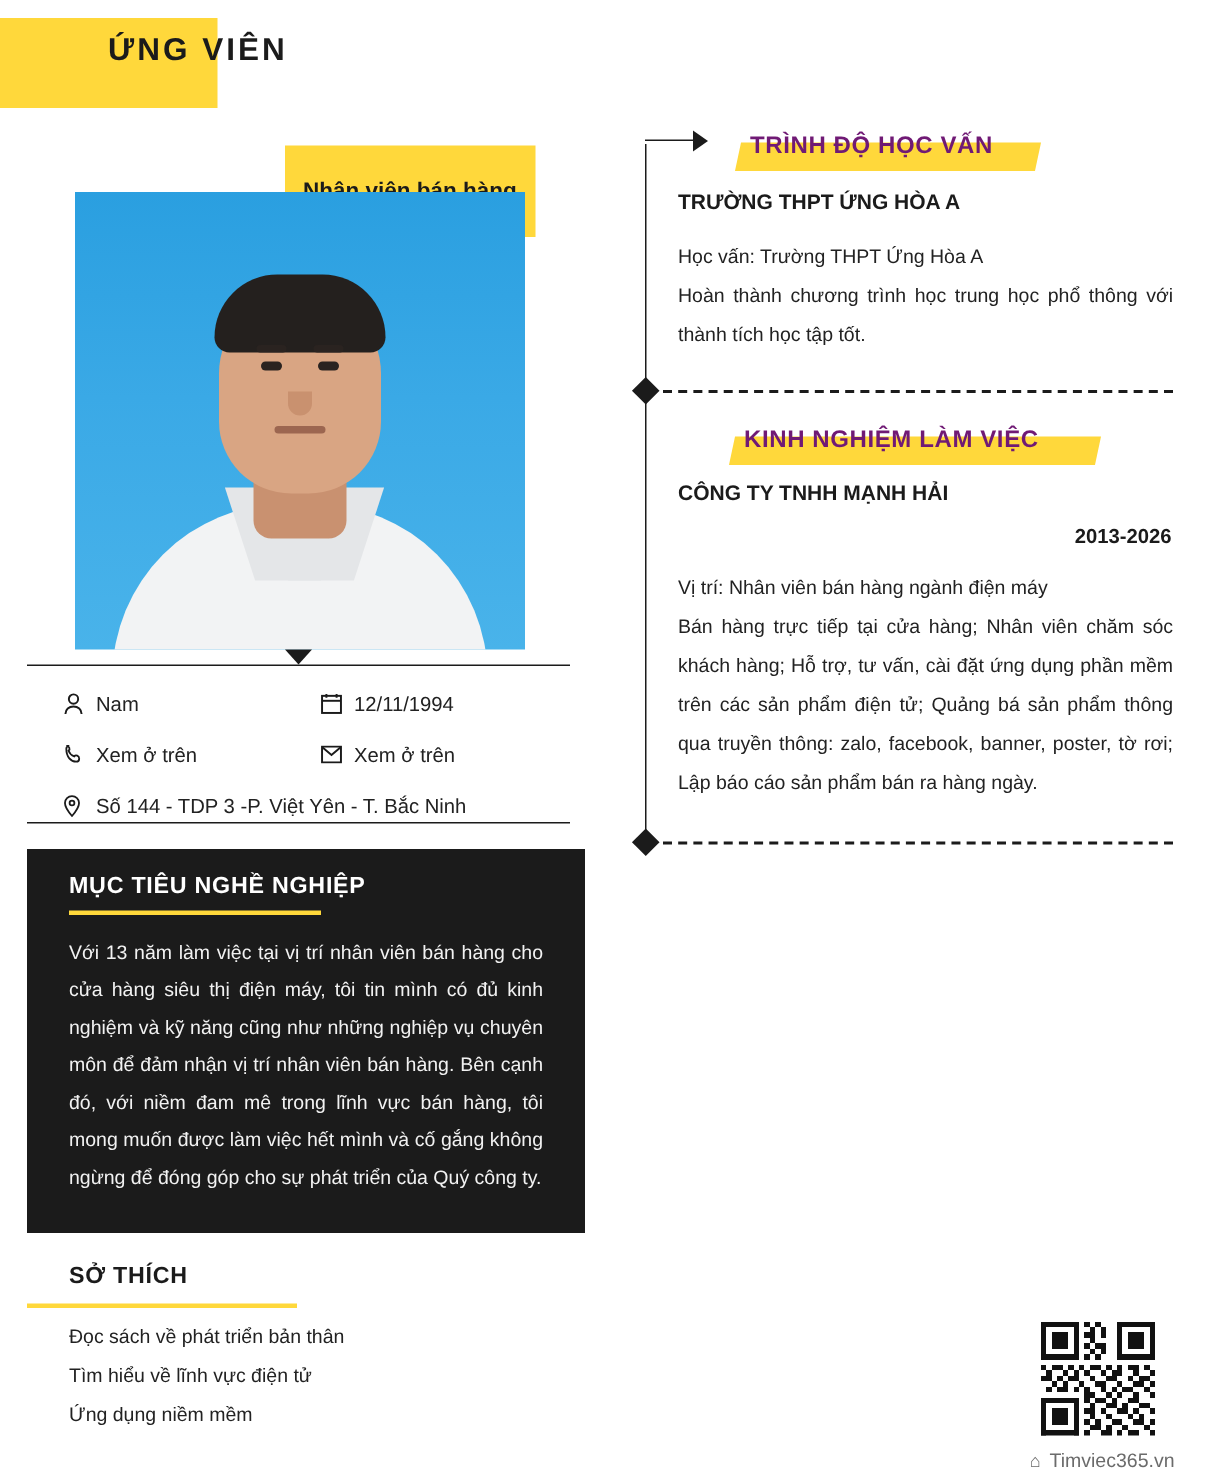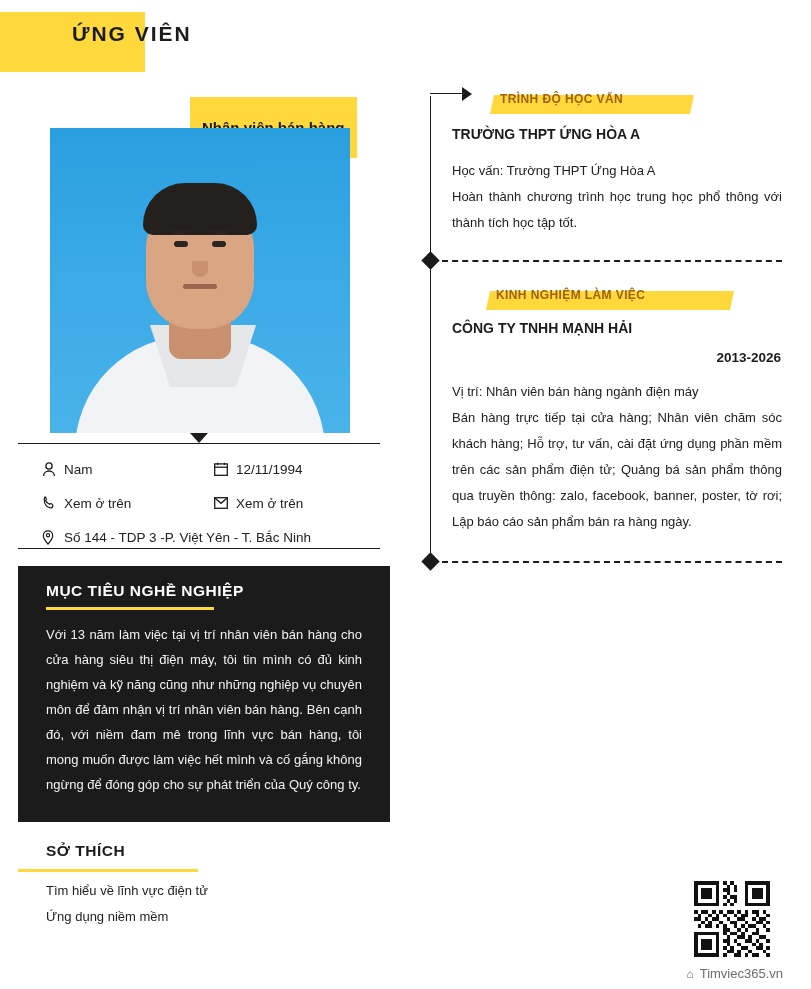--- a/index.html
+++ b/index.html
@@ -316,24 +316,24 @@
   .sec-head .hl {
     position: absolute;
     left: 0;
     top: 6px;
     height: 19px;
     background: #ffd83b;
     transform: skewX(-12deg);
   }
   .sec-head .txt {
     position: relative;
-    font-size: 12px;
+    font-size: 16px;
     font-weight: bold;
     letter-spacing: .4px;
-    color: #a16207;
+    color: #701a75;
     padding: 0 8px;
   }
 
   .edu-head { left: 492px; top: 89px; }
   .edu-head .hl { width: 200px; }
   .exp-head { left: 488px; top: 285px; }
   .exp-head .hl { width: 244px; }
 
   .sub-head {
     position: absolute;
@@ -468,20 +468,21 @@
 
 <div class="obj-box">
   <div class="obj-title">MỤC TIÊU NGHỀ NGHIỆP</div>
   <div class="obj-underline"></div>
   <div class="obj-text">Với 13 năm làm việc tại vị trí nhân viên bán hàng cho cửa hàng siêu thị điện máy, tôi tin mình có đủ kinh nghiệm và kỹ năng cũng như những nghiệp vụ chuyên môn để đảm nhận vị trí nhân viên bán hàng. Bên cạnh đó, với niềm đam mê trong lĩnh vực bán hàng, tôi mong muốn được làm việc hết mình và cố gắng không ngừng để đóng góp cho sự phát triển của Quý công ty.</div>
 </div>
 
 <div class="hobby-title">SỞ THÍCH</div>
 <div class="hobby-underline"></div>
 <div class="hobby-list">
+  <div class="hobby-item">Đọc sách về phát triển bản thân</div>
   <div class="hobby-item">Tìm hiểu về lĩnh vực điện tử</div>
   <div class="hobby-item">Ứng dụng niềm mềm</div>
 </div>
 
 <div class="timeline"></div>
 <div class="tl-arrow"></div>
 <div class="tl-arrow-head"></div>
 <div class="tl-diamond dia-1"></div>
 <div class="tl-diamond dia-2"></div>
 <div class="dashed-1"></div>

